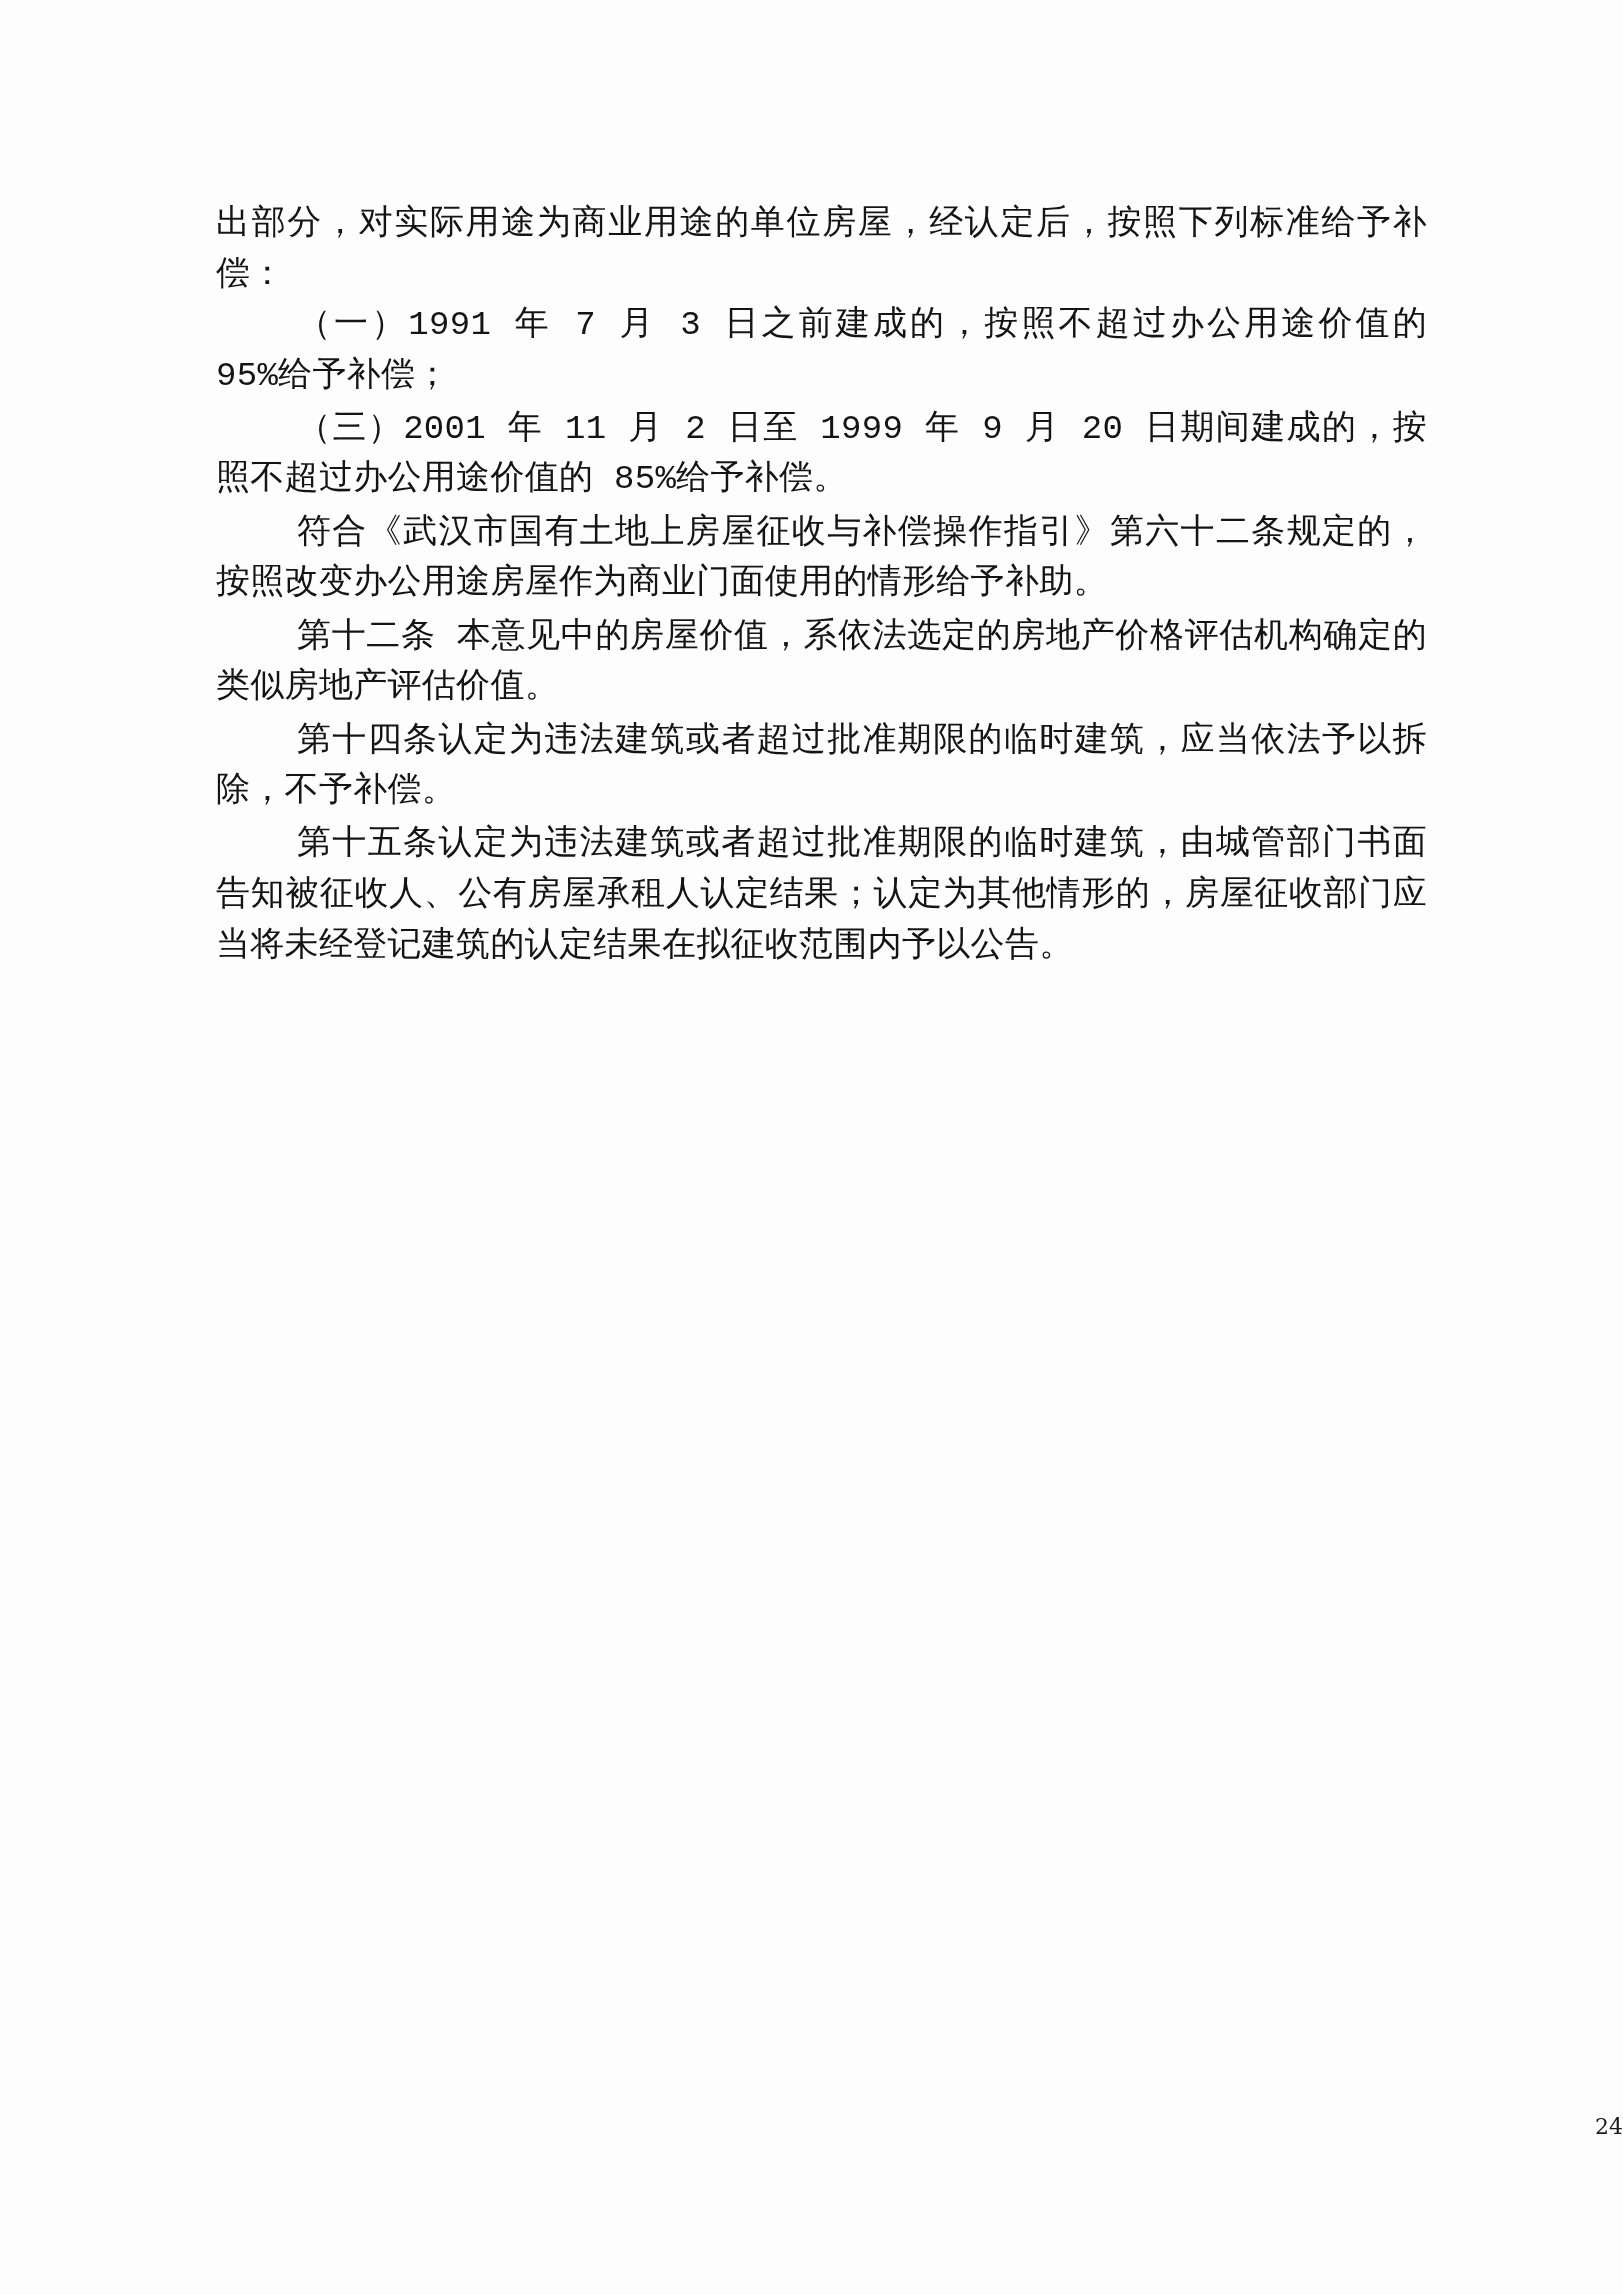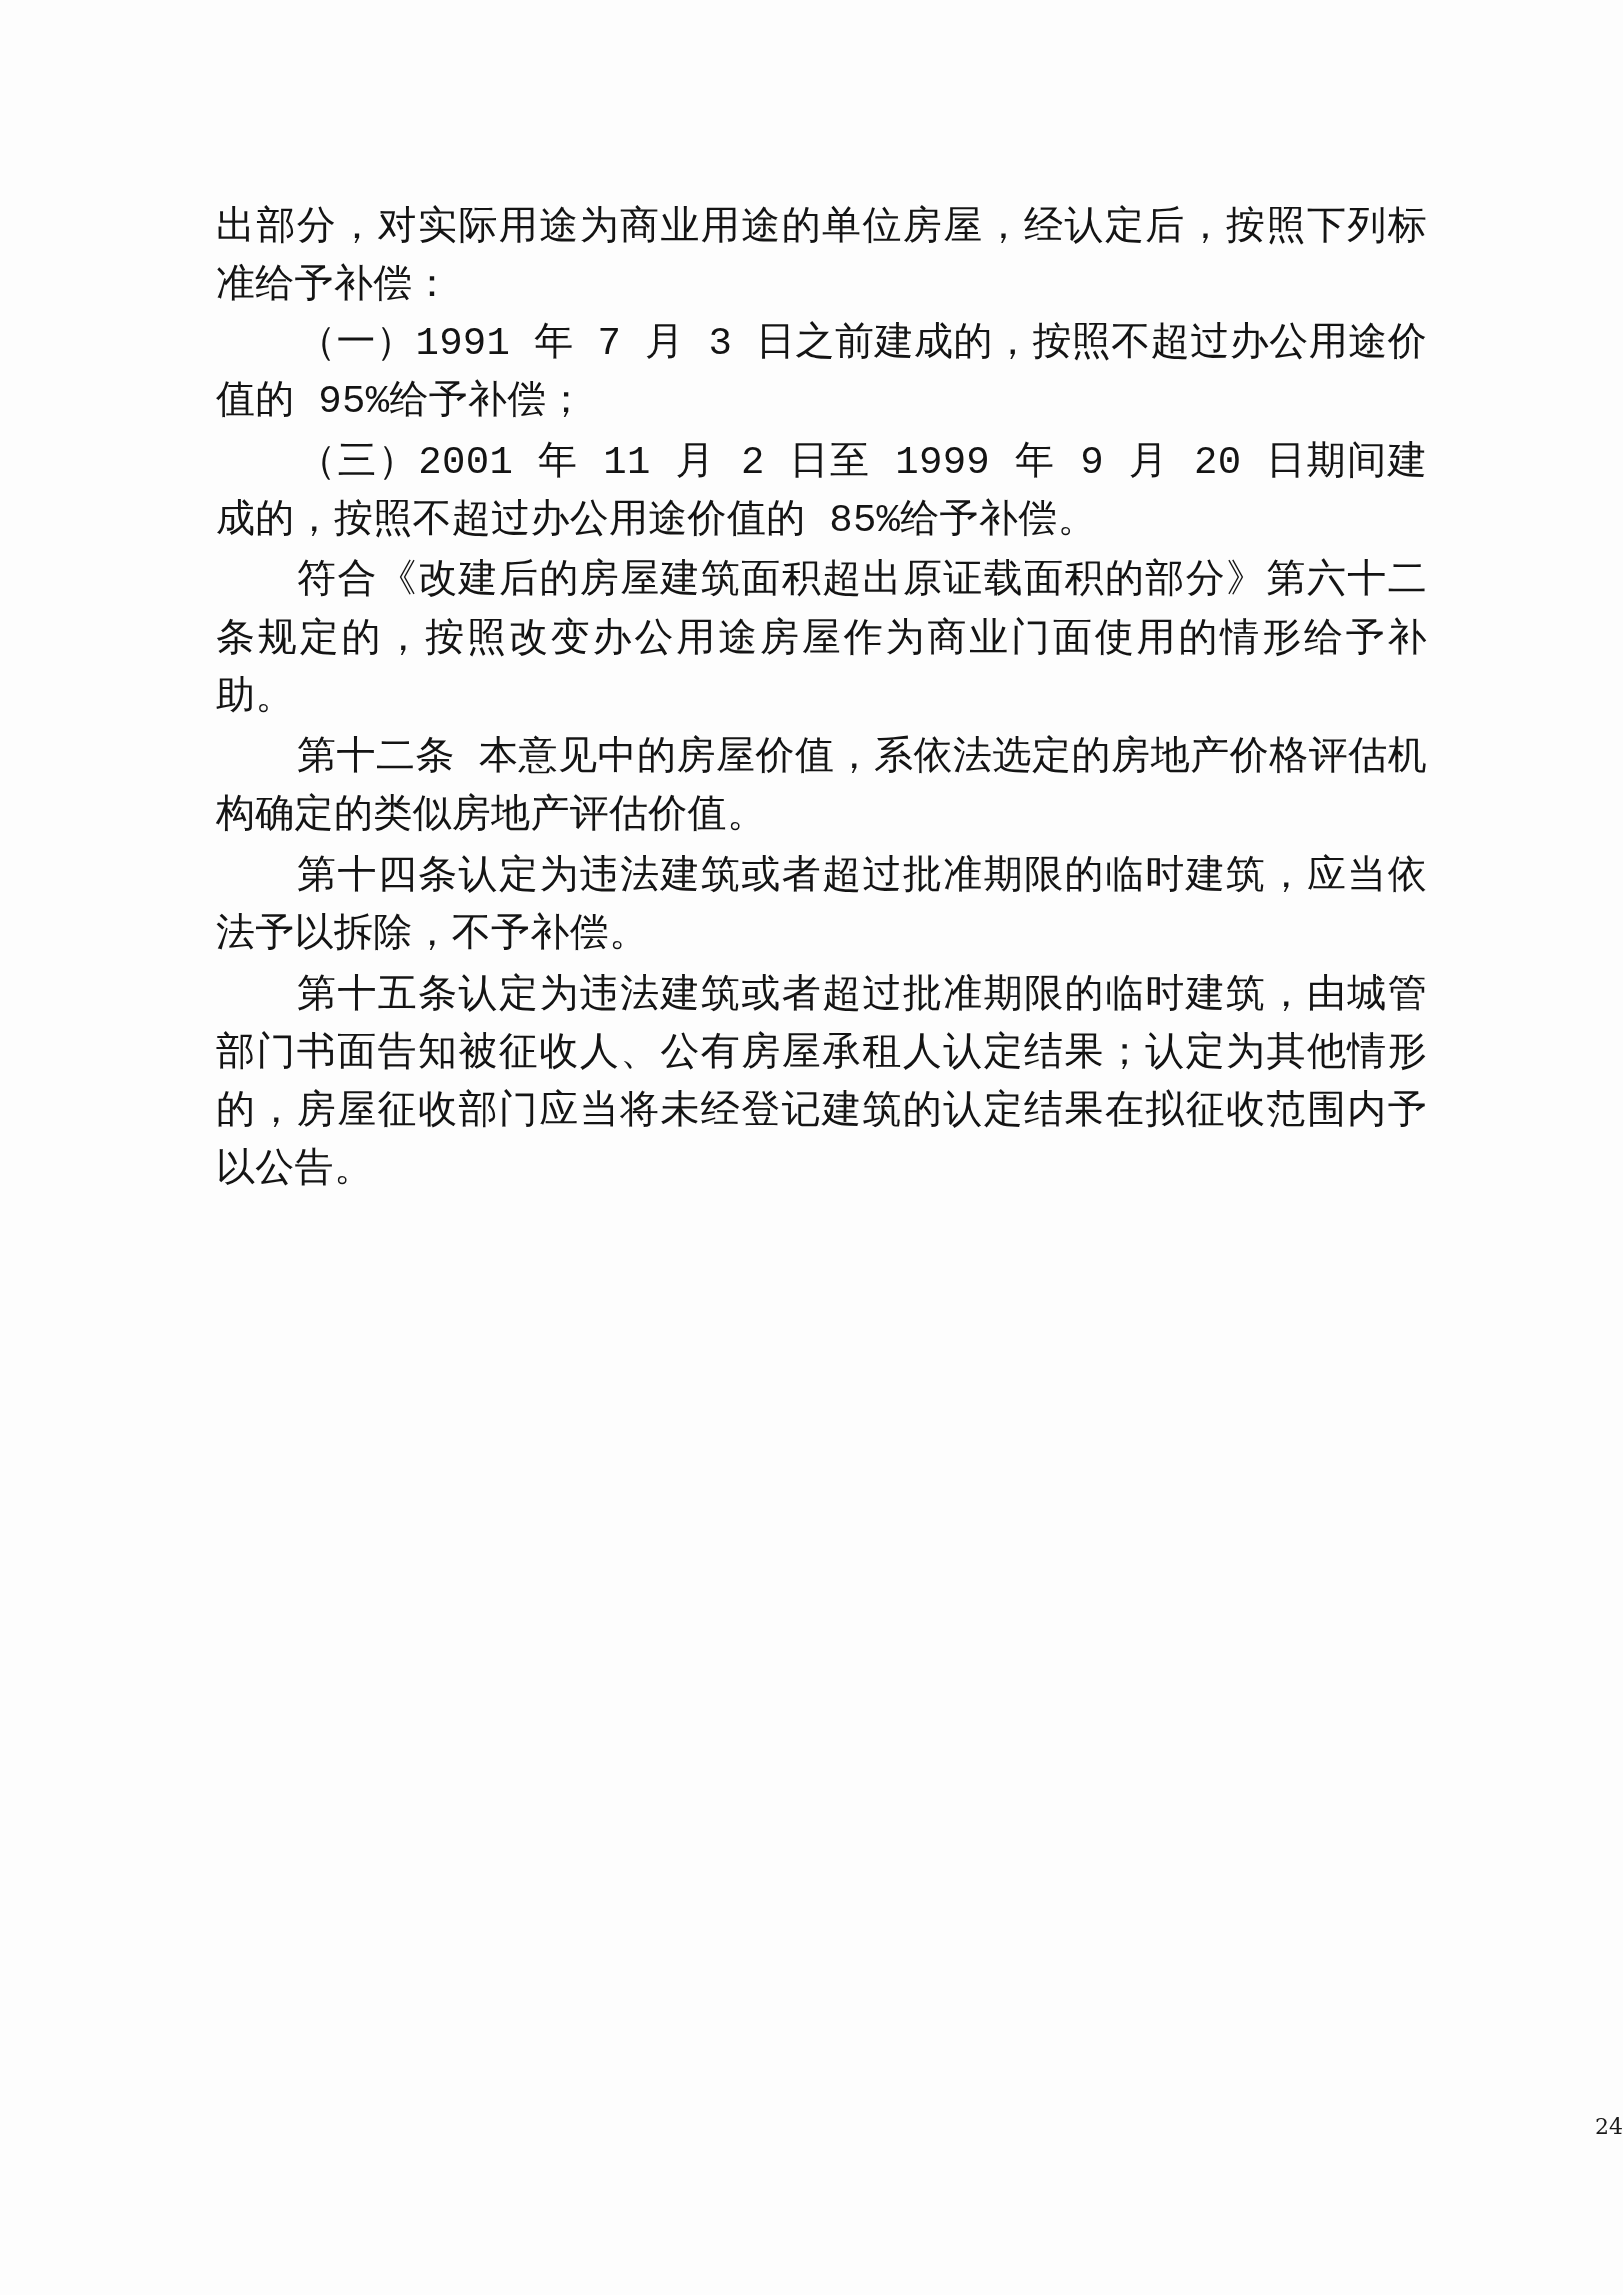--- a/index.html
+++ b/index.html
@@ -24,21 +24,21 @@
     overflow: hidden;
   }
   .content {
     position: absolute;
     left: 216px;
     top: 196px;
     width: 1211px;
   }
   p.para {
     margin: 0 0 2.6px 0;
-    font-size: 39px;
+    font-size: 34px;
     line-height: 1.49;
     text-align: justify;
     text-justify: inter-ideograph;
     letter-spacing: 0.3px;
     font-family: "DejaVu Serif", serif;
   }
   p.indent {
     text-indent: 81px;
     font-family: Liberation Mono, monospace;
   }
@@ -54,20 +54,20 @@
   }
 </style>
 </head>
 <body>
 
 <div class="page">
   <div class="content">
     <p class="para">出部分，对实际用途为商业用途的单位房屋，经认定后，按照下列标准给予补偿：</p>
     <p class="para indent">（一）1991 年 7 月 3 日之前建成的，按照不超过办公用途价值的 95%给予补偿；</p>
     <p class="para indent">（三）2001 年 11 月 2 日至 1999 年 9 月 20 日期间建成的，按照不超过办公用途价值的 85%给予补偿。</p>
-    <p class="para indent">符合《改建后的房屋建筑面积超出原证载面积的部分》第六十二条规定的，按照改变办公用途房屋作为商业门面使用的情形给予补助。</p>
+    <p class="para indent">符合《武汉市国有土地上房屋征收与补偿操作指引》第六十二条规定的，按照改变办公用途房屋作为商业门面使用的情形给予补助。</p>
     <p class="para indent">第十二条 本意见中的房屋价值，系依法选定的房地产价格评估机构确定的类似房地产评估价值。</p>
     <p class="para indent">第十四条认定为违法建筑或者超过批准期限的临时建筑，应当依法予以拆除，不予补偿。</p>
     <p class="para indent">第十五条认定为违法建筑或者超过批准期限的临时建筑，由城管部门书面告知被征收人、公有房屋承租人认定结果；认定为其他情形的，房屋征收部门应当将未经登记建筑的认定结果在拟征收范围内予以公告。</p>
   </div>
   <div class="pagenum">24</div>
 </div>
 
 
 </body></html>

